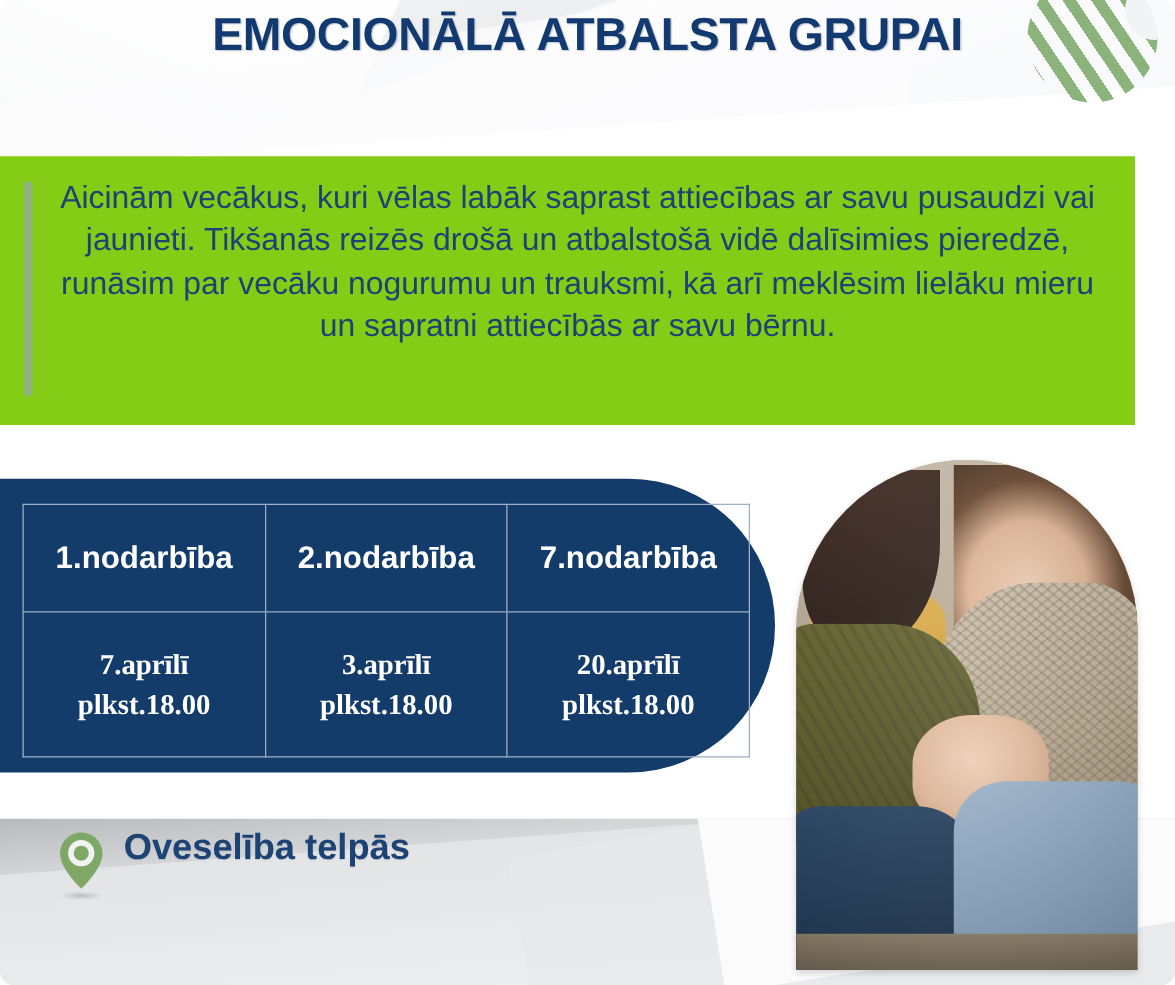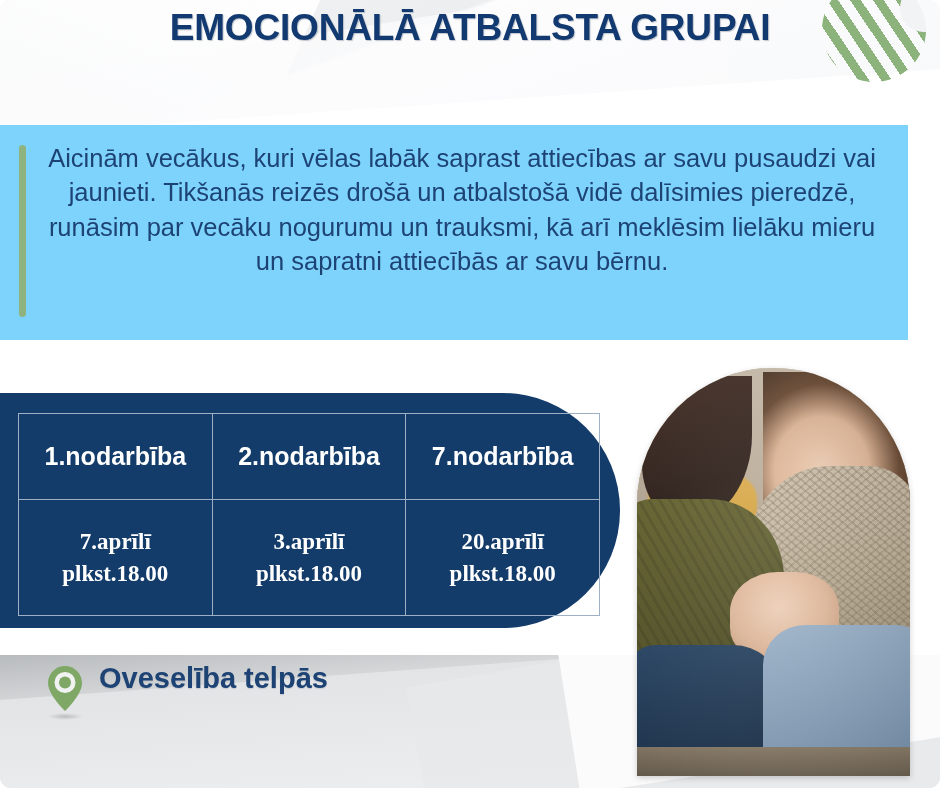--- a/index.html
+++ b/index.html
@@ -109,21 +109,21 @@
   }
   .title .line2 { display: block; }
 
   
   .intro-panel {
     position: absolute;
     left: 0;
     top: 125px;
     width: 908px;
     height: 215px;
-    background: #7dd3fc;
+    background: #84cc16;
   }
   .intro-accent {
     position: absolute;
     left: 19px;
     top: 20px;
     width: 7px;
     height: 172px;
     background: #8fb37e;
     border-radius: 4px;
   }
@@ -135,21 +135,21 @@
     text-align: center;
     color: #1d4375;
     font-size: 25.5px;
     line-height: 1.35;
   }
 
   
   .sessions-block {
     position: absolute;
     left: 0;
-    top: 393px;
+    top: 383px;
     width: 620px;
     height: 235px;
     background: #143c6b;
     border-top-right-radius: 117px;
     border-bottom-right-radius: 117px;
   }
   .sessions-table {
     position: absolute;
     left: 18px;
     top: 20px;

